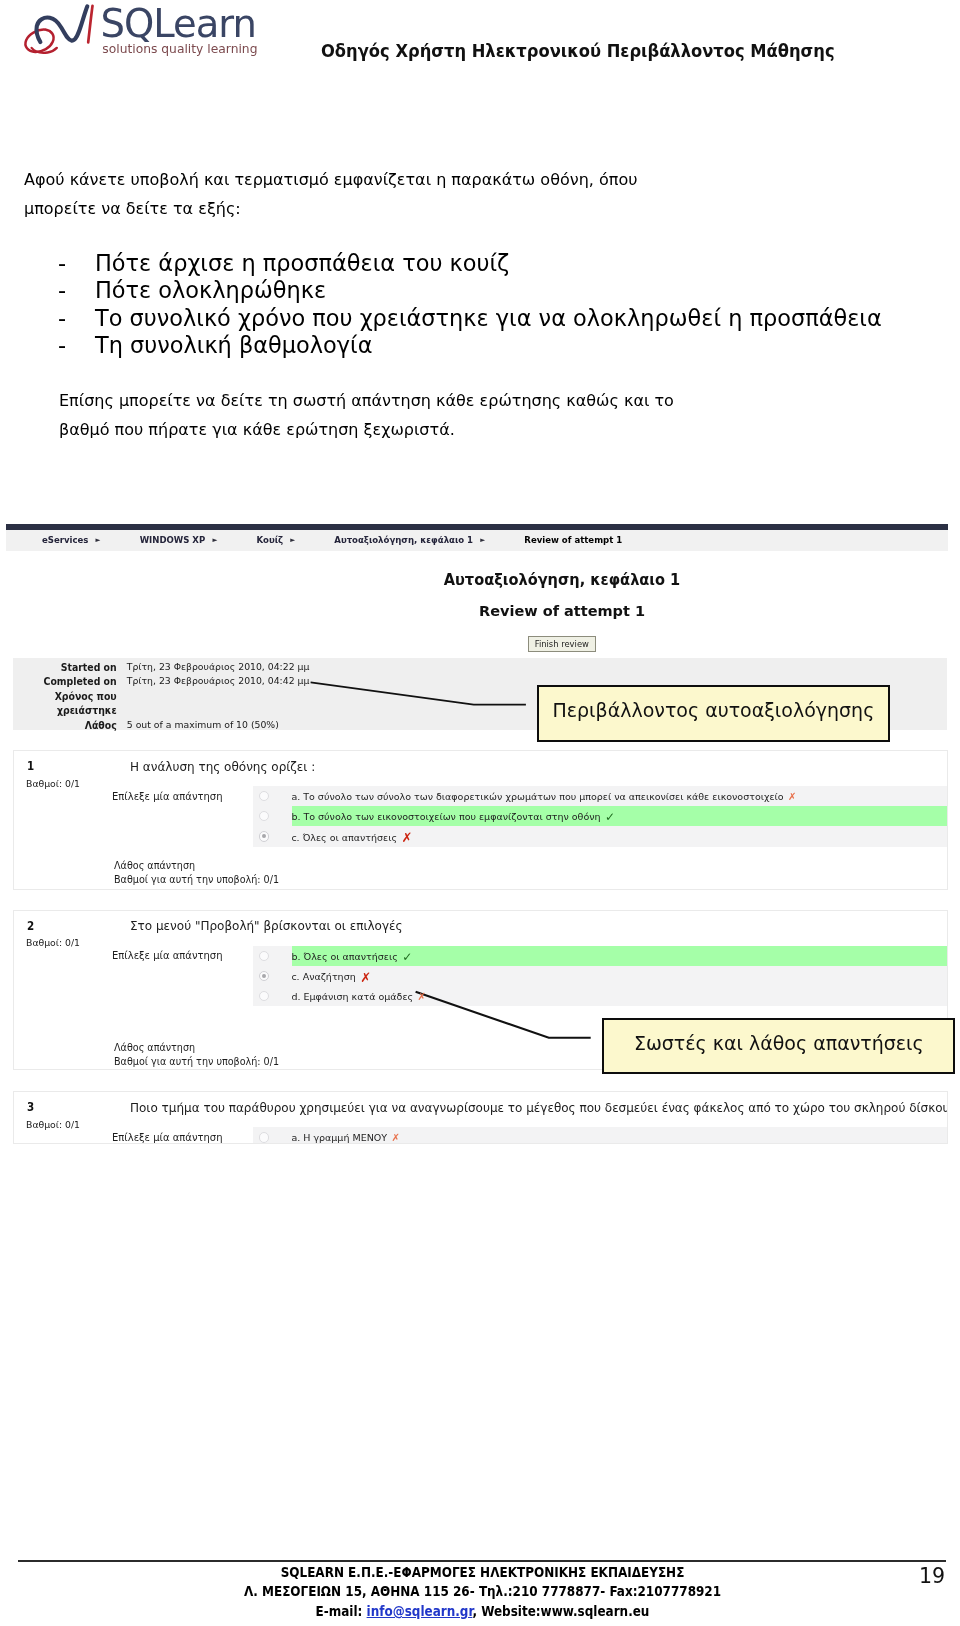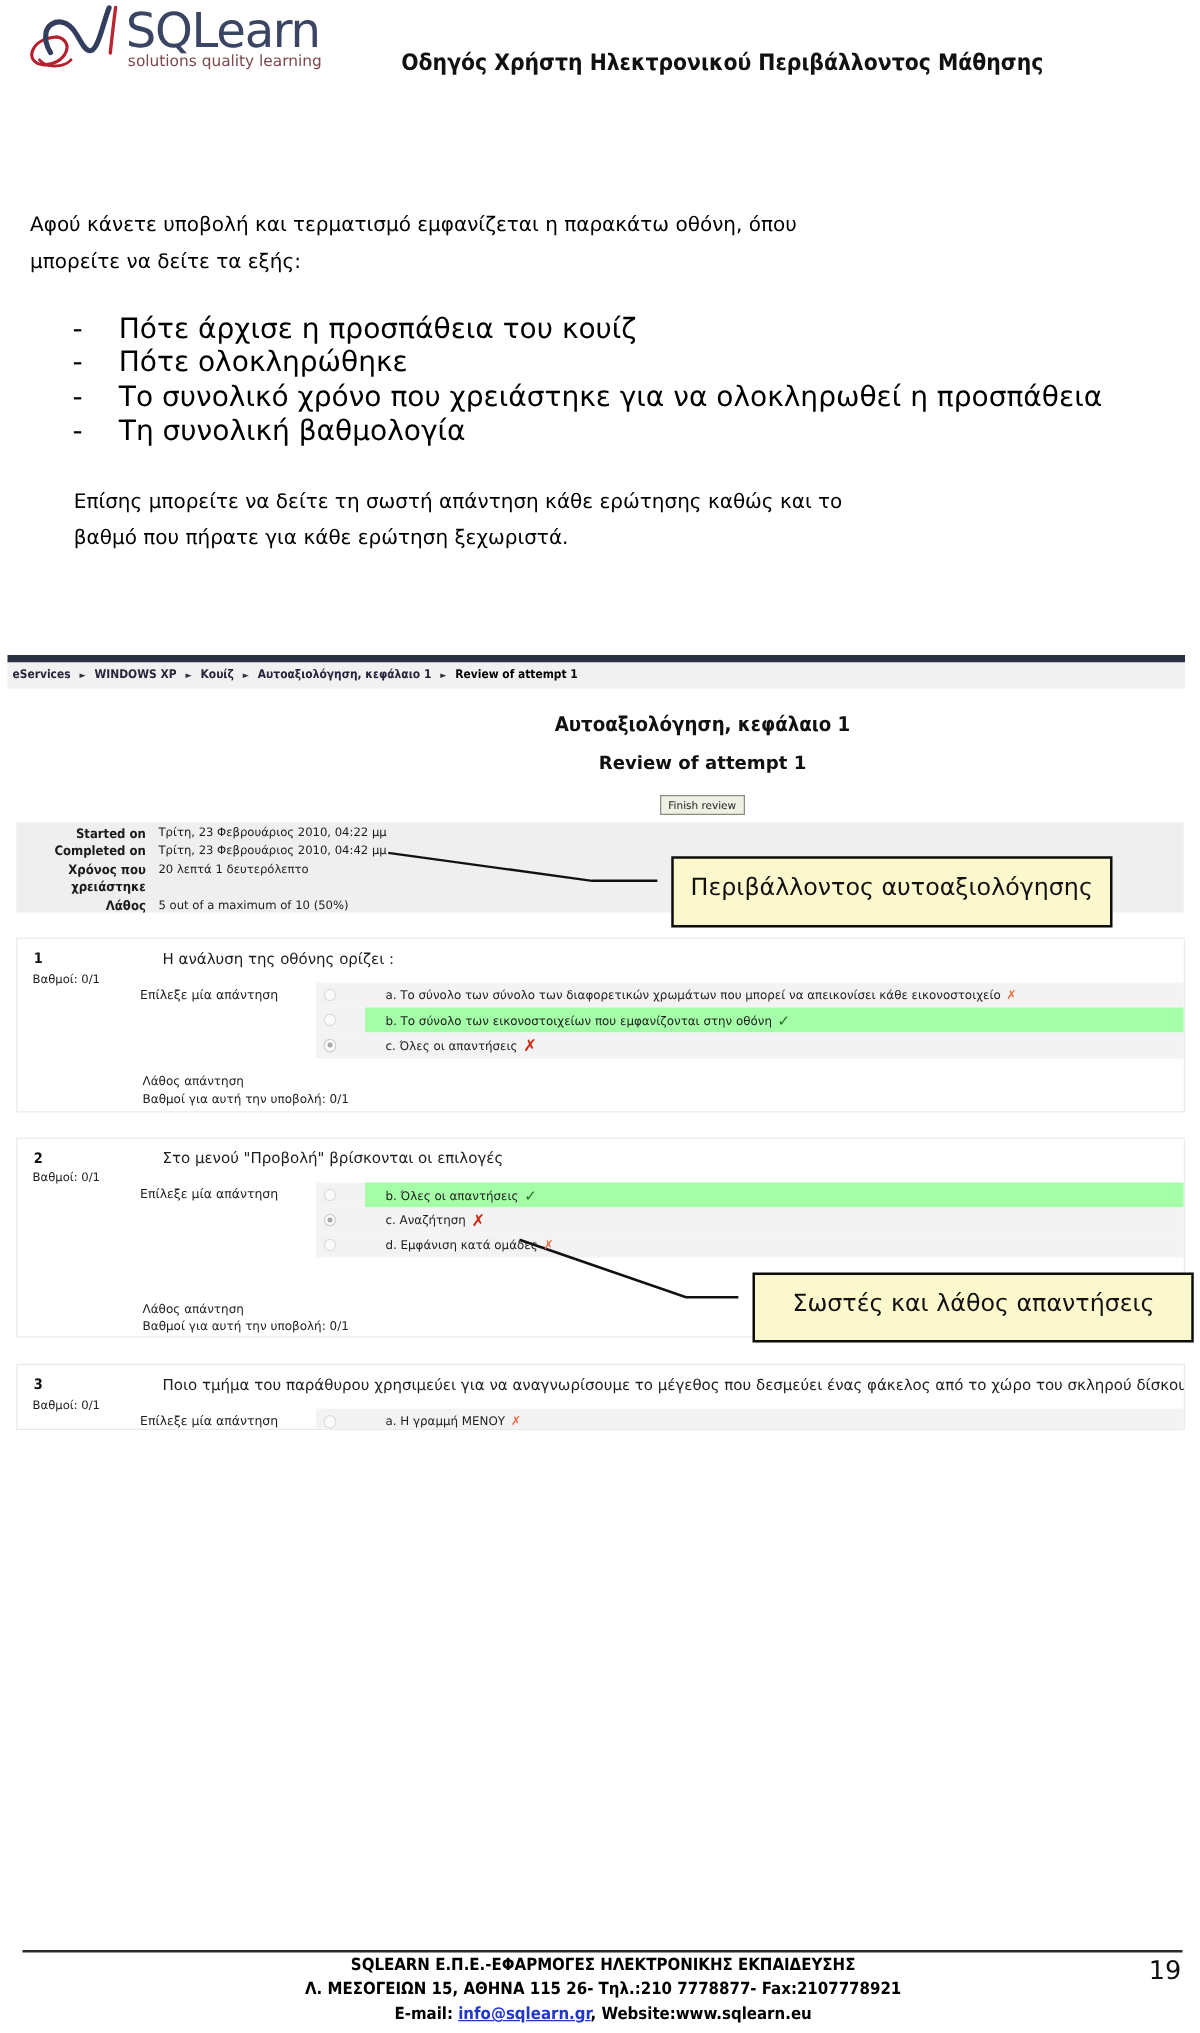--- a/index.html
+++ b/index.html
@@ -19,21 +19,21 @@
   .bl-txt{position:absolute;left:95px;top:0;white-space:nowrap;}
   #p-outro{left:59px;top:387px;width:900px;}
 
   
   .shot{position:absolute;left:6px;top:524px;width:942px;height:640px;background:#fff;overflow:visible;
         font-family:"DejaVu Sans",sans-serif;}
   .shot-topbar{position:absolute;left:0;top:0;width:942px;height:6px;background:#2b3044;}
   .crumb{position:absolute;left:0;top:6px;width:942px;height:21px;background:#f1f1f1;
          font-family:"DejaVu Sans Condensed","DejaVu Sans",sans-serif;
          font-size:9.5px;font-weight:bold;color:#24243a;display:flex;align-items:center;padding-left:4px;box-sizing:border-box;padding-bottom:2px;}
-  .crumb span{white-space:nowrap;}
+  .crumb span{white-space:nowrap;margin-left:32px;}
   .crumb .sep{color:#30303c;margin:0 7.2px;font-size:7px;position:relative;top:0px;}
   .crumb .cur{color:#000;}
   .shot-h1{position:absolute;left:0;top:46px;width:1112px;text-align:center;font-family:"DejaVu Sans Condensed","DejaVu Sans",sans-serif;font-size:16.2px;font-weight:bold;color:#111;}
   .shot-h2{position:absolute;left:0;top:79px;width:1112px;text-align:center;font-family:"DejaVu Sans","DejaVu Sans Condensed",sans-serif;font-size:14.5px;font-weight:bold;color:#111;}
   .fin-btn{position:absolute;left:521.5px;top:112.2px;width:68.6px;height:15.9px;border:1px solid #8c8c7c;background:#eff0e4;
            font-size:8.4px;color:#1d1d1d;text-align:center;line-height:14px;font-family:"DejaVu Sans",sans-serif;box-sizing:border-box;}
 
   .summary{position:absolute;left:6.5px;top:134px;width:934px;height:72px;background:#efefef;box-sizing:border-box;padding-top:1.5px;}
   .srow{display:flex;font-size:9.3px;line-height:14.6px;color:#1a1a1a;font-family:"DejaVu Sans",sans-serif;}
   .slab{width:104.2px;flex:0 0 104.2px;text-align:right;font-weight:bold;font-size:10.4px;
@@ -47,21 +47,21 @@
   .qgrade{position:absolute;left:12px;font-size:9.3px;color:#1a1a1a;}
   .qtext{position:absolute;left:116px;font-size:12px;color:#1d1d1d;white-space:nowrap;}
   .qchoose{position:absolute;left:98px;font-size:10px;color:#1d1d1d;white-space:nowrap;}
   .optwrap{position:absolute;left:238.7px;width:694.3px;}
   .opt{height:20.2px;display:flex;align-items:center;box-sizing:border-box;background:#f3f3f4;position:relative;}
   .opt .radio{width:10.4px;height:10.4px;border-radius:50%;border:1.1px solid #dddde0;background:#fbfbfc;margin-left:6.3px;box-sizing:border-box;position:relative;flex:0 0 10.4px;}
   .opt .radio.on{border-color:#d0d0d4;}
   .opt .radio.on:after{content:"";position:absolute;left:2px;top:2px;width:3.8px;height:3.8px;border-radius:50%;background:#a8a8ac;}
   .opt .ohl{position:absolute;left:39.4px;right:0;top:0;bottom:0;}
   .opt.green .ohl{background:#a5ffa8;}
-  .opt .otext{margin-left:39px;font-size:9.5px;color:#1d1d1d;white-space:nowrap;position:relative;z-index:2;}
+  .opt .otext{margin-left:22px;font-size:9.5px;color:#1d1d1d;white-space:nowrap;position:relative;z-index:2;}
   .mark{margin-left:4.5px;}
   .mark.big{color:#cc2611;font-weight:bold;font-size:13px;position:relative;top:1.5px;letter-spacing:0;font-family:"DejaVu Sans",sans-serif;}
   .mark.sm{color:#e8714c;font-size:10px;position:relative;top:0.5px;}
   .mark.ok{color:#1f6b1f;font-size:12px;position:relative;top:1px;}
   .fb{position:absolute;left:100px;font-size:9.6px;color:#1d1d1d;line-height:13.9px;}
 
   
   .callout{position:absolute;background:#fcf8cd;border:2px solid #0d0d0d;color:#111;font-family:"DejaVu Sans",sans-serif;
            display:flex;align-items:center;justify-content:center;font-size:19px;box-sizing:border-box;padding-bottom:7px;}
   .leader{position:absolute;}
@@ -144,21 +144,20 @@
         <div class="srow">
           <div class="slab">Started on</div>
           <div class="sval">Τρίτη, 23 Φεβρουάριος 2010, 04:22 μμ</div>
         </div>
         <div class="srow">
           <div class="slab">Completed on</div>
           <div class="sval">Τρίτη, 23 Φεβρουάριος 2010, 04:42 μμ</div>
         </div>
         <div class="srow">
           <div class="slab">Χρόνος που χρειάστηκε</div>
-          <div class="sval">20 λεπτά 1 δευτερόλεπτο</div>
         </div>
         <div class="srow">
           <div class="slab">Λάθος</div>
           <div class="sval">5 out of a maximum of 10 (50%)</div>
         </div>
       </div>
     <div id="questions">
         <div class="qblock" style="top: 226px; height: 139.8px;">
           <div class="qnum" style="top: 8px;">1</div>
           <div class="qgrade" style="top: 26.5px;">Βαθμοί: 0/1</div>

